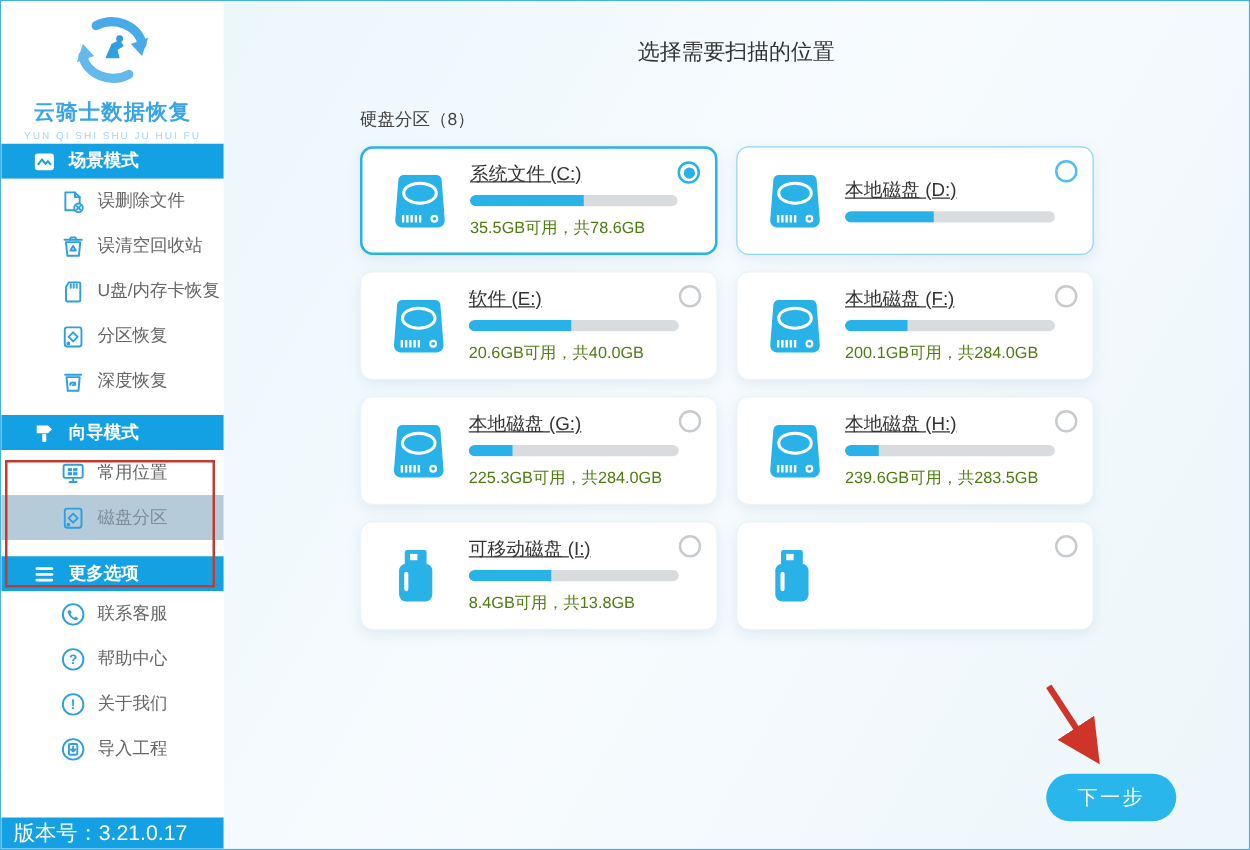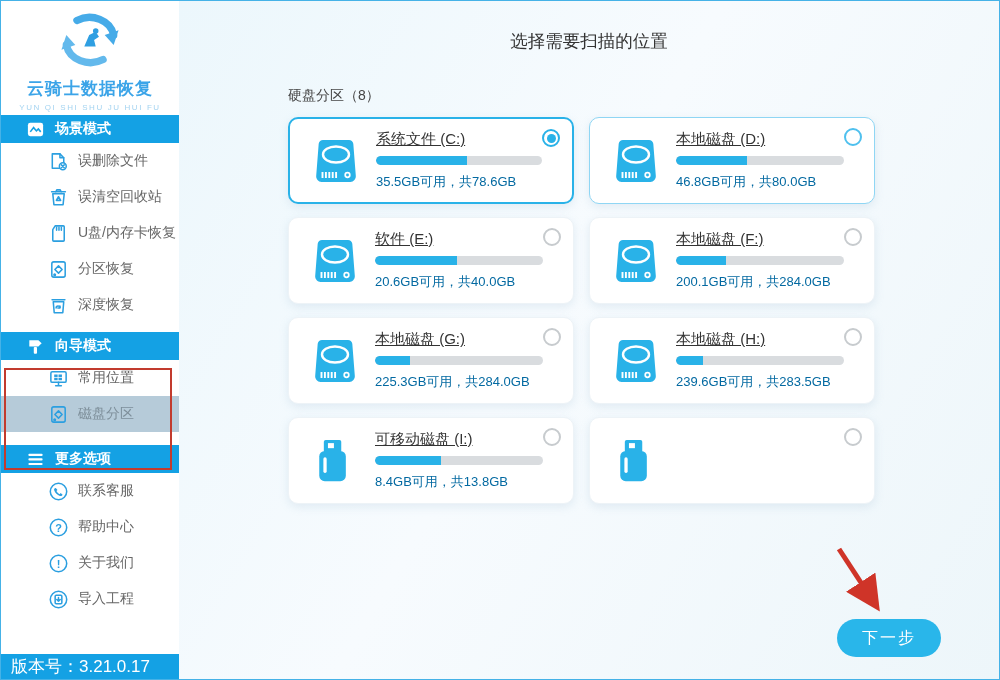--- a/index.html
+++ b/index.html
@@ -35,21 +35,21 @@
   .section-label{margin-top:34px;font-size:14px;color:#444;}
   .disk-grid{display:grid;grid-template-columns:286px 286px;gap:13px 15px;margin-top:12px;}
   .disk-card{position:relative;background:#fff;border-radius:10px;border:1px solid #edf3f7;box-shadow:0 3px 10px rgba(140,175,200,.20);height:87px;display:flex;align-items:center;padding:0 14px 0 22px;box-sizing:border-box;cursor:pointer;}
   .disk-card.selected{border:2px solid #29b2e8;}
   .disk-card.highlight{border:1px solid #8fd6f4;}
   .disk-icon{width:48px;height:50px;margin-right:16px;flex:none;display:inline-flex;}
   .disk-body{flex:1;padding-right:16px;}
   .disk-name{font-size:15px;color:#333;margin-bottom:7px;text-decoration:underline;}
   .bar-track{height:9px;background:#d9dcdf;border-radius:5px;overflow:hidden;}
   .bar-fill{height:100%;background:#29b2e8;border-radius:5px 0 0 5px;}
-  .disk-info{font-size:13px;color:#0369a1;margin-top:8px;}
+  .disk-info{font-size:13px;color:#4d7c0f;margin-top:8px;}
   .radio{position:absolute;top:10px;right:12px;width:14px;height:14px;border-radius:50%;border:2px solid #c7cbce;background:#fff;}
   .radio.selected{border-color:#29b2e8;}
   .radio.selected::after{content:'';position:absolute;inset:2.5px;border-radius:50%;background:#29b2e8;}
   .radio.highlight{border-color:#4fc0ee;}
 
   .next-btn{position:absolute;right:58px;bottom:22px;width:104px;height:38px;border:none;border-radius:19px;background:#29b6ea;color:#fff;font-size:16px;font-family:inherit;cursor:pointer;letter-spacing:2px;}
   .arrow-svg{position:absolute;right:108px;bottom:60px;pointer-events:none;z-index:5;}
 </style>
 </head>
 <body>
@@ -260,21 +260,20 @@
                   <path d="M10.5 36v6M13.9 36v6M17.3 36v6M20.7 36v6M24.1 36v6"></path>
                 </g>
                 <circle cx="35.5" cy="39" r="2.3" fill="none" stroke="#fff" stroke-width="1.7"></circle>
               </svg>
             </span>
             <div class="disk-body">
               <div class="disk-name">本地磁盘 (D:)</div>
               <div class="bar-track">
                 <div class="bar-fill" style="width: 42%;"></div>
               </div>
-              <div class="disk-info">46.8GB可用，共80.0GB</div>
             </div>
             <span class="radio highlight"></span>
           </div>
           <div class="disk-card normal">
             <span class="disk-icon">
               <svg width="48" height="50" viewBox="0 0 48 50">
                 <path d="M11 4h26c2.2 0 4 1.6 4.3 3.8l2.5 32c.3 3.2-2.2 6.2-5.4 6.2H9.6c-3.2 0-5.7-3-5.4-6.2l2.5-32C7 5.6 8.8 4 11 4z" fill="#29b2e8"></path>
                 <ellipse cx="24" cy="18.5" rx="13" ry="8" fill="none" stroke="#fff" stroke-width="2.4"></ellipse>
                 <g stroke="#fff" stroke-width="1.9">
                   <path d="M10.5 36v6M13.9 36v6M17.3 36v6M20.7 36v6M24.1 36v6"></path>

